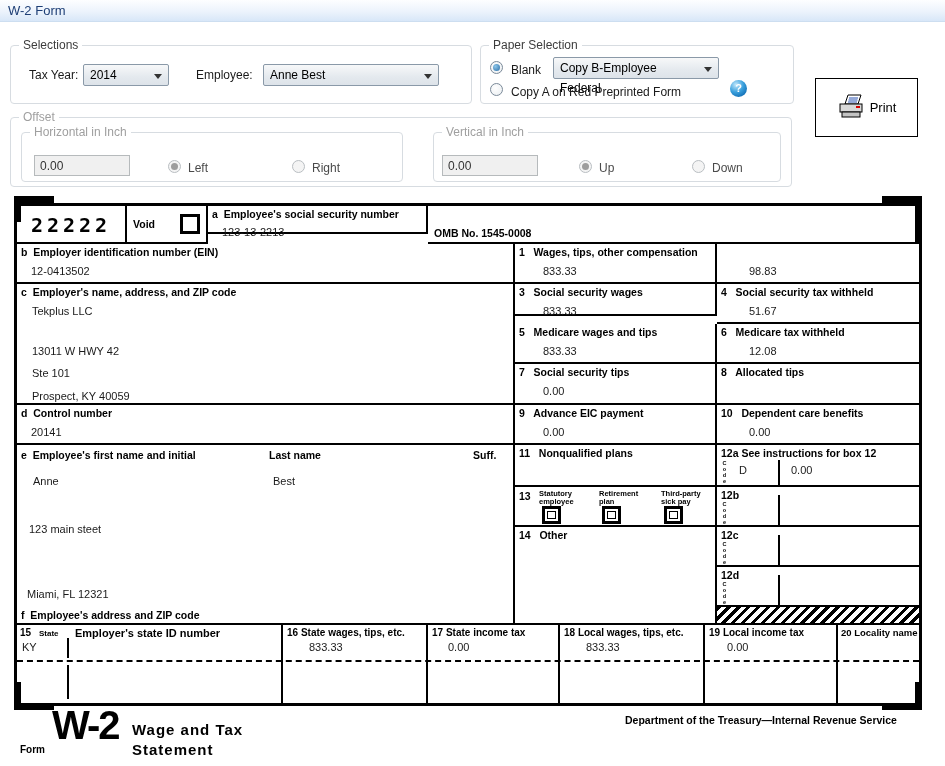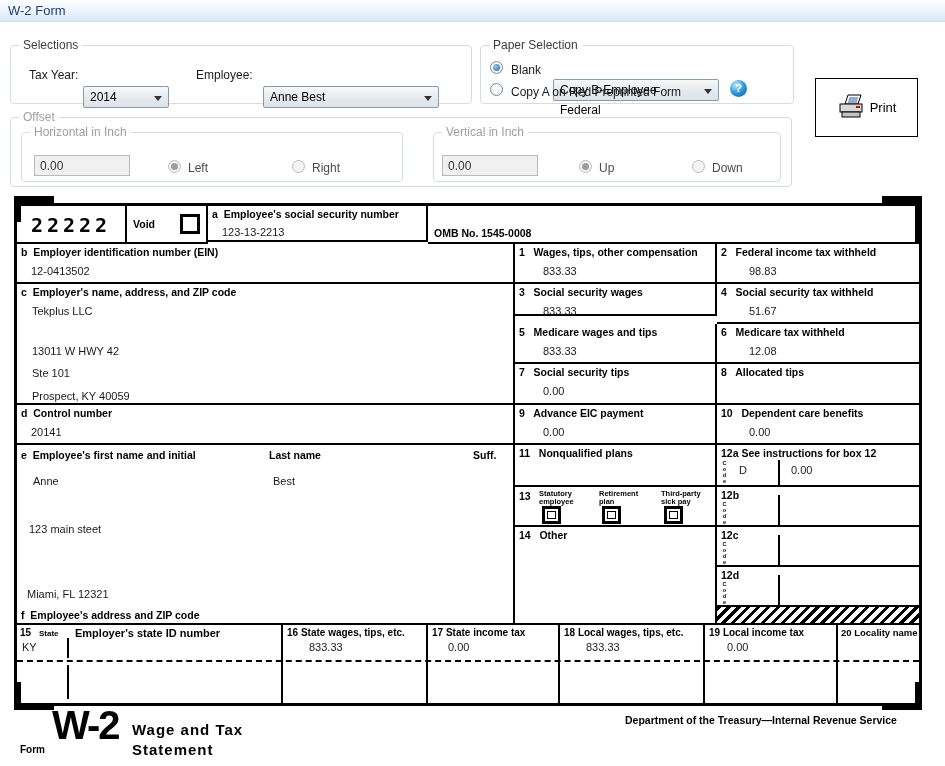--- a/index.html
+++ b/index.html
@@ -9,21 +9,21 @@
   
   .titlebar{position:absolute;left:0;top:0;width:100%;height:22px;
     background:linear-gradient(180deg,#fdfeff 0%,#ecf3fc 55%,#d8e7f8 100%);
     border-bottom:1px solid #cddef0;color:#1d3e75;font-size:13px;line-height:22px;padding-left:8px;box-sizing:border-box;}
   .group{position:absolute;border:1px solid #d7dce1;border-radius:4px;background:#fff;}
   .glabel{position:absolute;top:-8px;left:8px;background:#fff;padding:0 4px;font-size:12px;color:#3c3c3c;}
   .glabel.gray{color:#9f9f9f;}
   .ctl-label{position:absolute;font-size:12px;color:#1a1a1a;}
   .combo{position:absolute;height:22px;box-sizing:border-box;border:1px solid #8a99a8;border-radius:2px;
     background:linear-gradient(180deg,#f7f8f9,#e4e9ee 60%,#dde3e9);font-size:12px;line-height:20px;
-    padding:0 18px 0 6px;color:#000;cursor:default;margin-top:22px;}
+    padding:0 18px 0 6px;color:#000;cursor:default;}
   .combo-arrow{position:absolute;right:6px;top:9px;width:0;height:0;
     border-left:4px solid transparent;border-right:4px solid transparent;border-top:5px solid #333;}
   .radio{position:absolute;width:13px;height:13px;border-radius:50%;box-sizing:border-box;
     border:1px solid #7b8a99;background:radial-gradient(circle at 40% 35%,#fff,#e9edf0);}
   .radio.sel::after{content:"";position:absolute;left:2px;top:2px;width:7px;height:7px;border-radius:50%;
     background:radial-gradient(circle at 35% 35%,#8cc6ea,#2a6da6);}
   .radio.dis{border-color:#b9bec2;background:#f4f4f4;}
   .radio.dis.sel::after{background:#9d9d9d;}
   .tbox{position:absolute;box-sizing:border-box;border:1px solid #b6babc;background:#f0f0f0;
     font-family:"Liberation Sans",sans-serif;font-size:12px;color:#333;padding:2px 5px;height:21px;}
@@ -133,38 +133,37 @@
 
   <div class="w2">
 
     <div class="cell br bb" style="left:0;top:0;width:110px;height:38px">
       <div class="code22">22222</div>
     </div>
     <div class="cell br bb" style="left:110px;top:0;width:81px;height:38px;display:flex;align-items:center;justify-content:center;gap:25px">
       <span style="font-weight:bold;font-size:10.5px">Void</span>
       <span class="voidbox"></span>
     </div>
-    <div class="cell br bb" style="left:191px;top:0;width:220px;height:36px">
+    <div class="cell br bb" style="left:191px;top:0;width:220px;height:28px">
       <div class="fl">a  Employee's social security number</div>
       <div class="fv" style="left:14px;top:20px">123-13-2213</div>
     </div>
     <div class="cell bb" style="left:411px;top:0;width:491px;height:38px">
       <div class="fl" style="position:absolute;left:2px;bottom:2px;padding:0 0 0 4px">OMB No. 1545-0008</div>
     </div>
 
     <div class="cell br bb" style="left:0;top:38px;width:498px;height:40px">
       <div class="fl">b  Employer identification number (EIN)</div>
       <div class="fv" style="left:14px;top:21px">12-0413502</div>
     </div>
     <div class="cell br bb" style="left:498px;top:38px;width:202px;height:40px">
       <div class="fl">1   Wages, tips, other compensation</div>
       <div class="fv" style="left:28px;top:21px">833.33</div>
     </div>
     <div class="cell bb" style="left:700px;top:38px;width:202px;height:40px">
-      <div class="fl">2   Federal income tax withheld</div>
       <div class="fv" style="left:32px;top:21px">98.83</div>
     </div>
 
     <div class="cell br bb" style="left:0;top:78px;width:498px;height:121px">
       <div class="fl">c  Employer's name, address, and ZIP code</div>
       <div class="fv" style="left:15px;top:21px">Tekplus LLC</div>
       <div class="fv" style="left:15px;top:61px">13011 W HWY 42</div>
       <div class="fv" style="left:15px;top:83px">Ste 101</div>
       <div class="fv" style="left:15px;top:106px">Prospect, KY 40059</div>
     </div>

